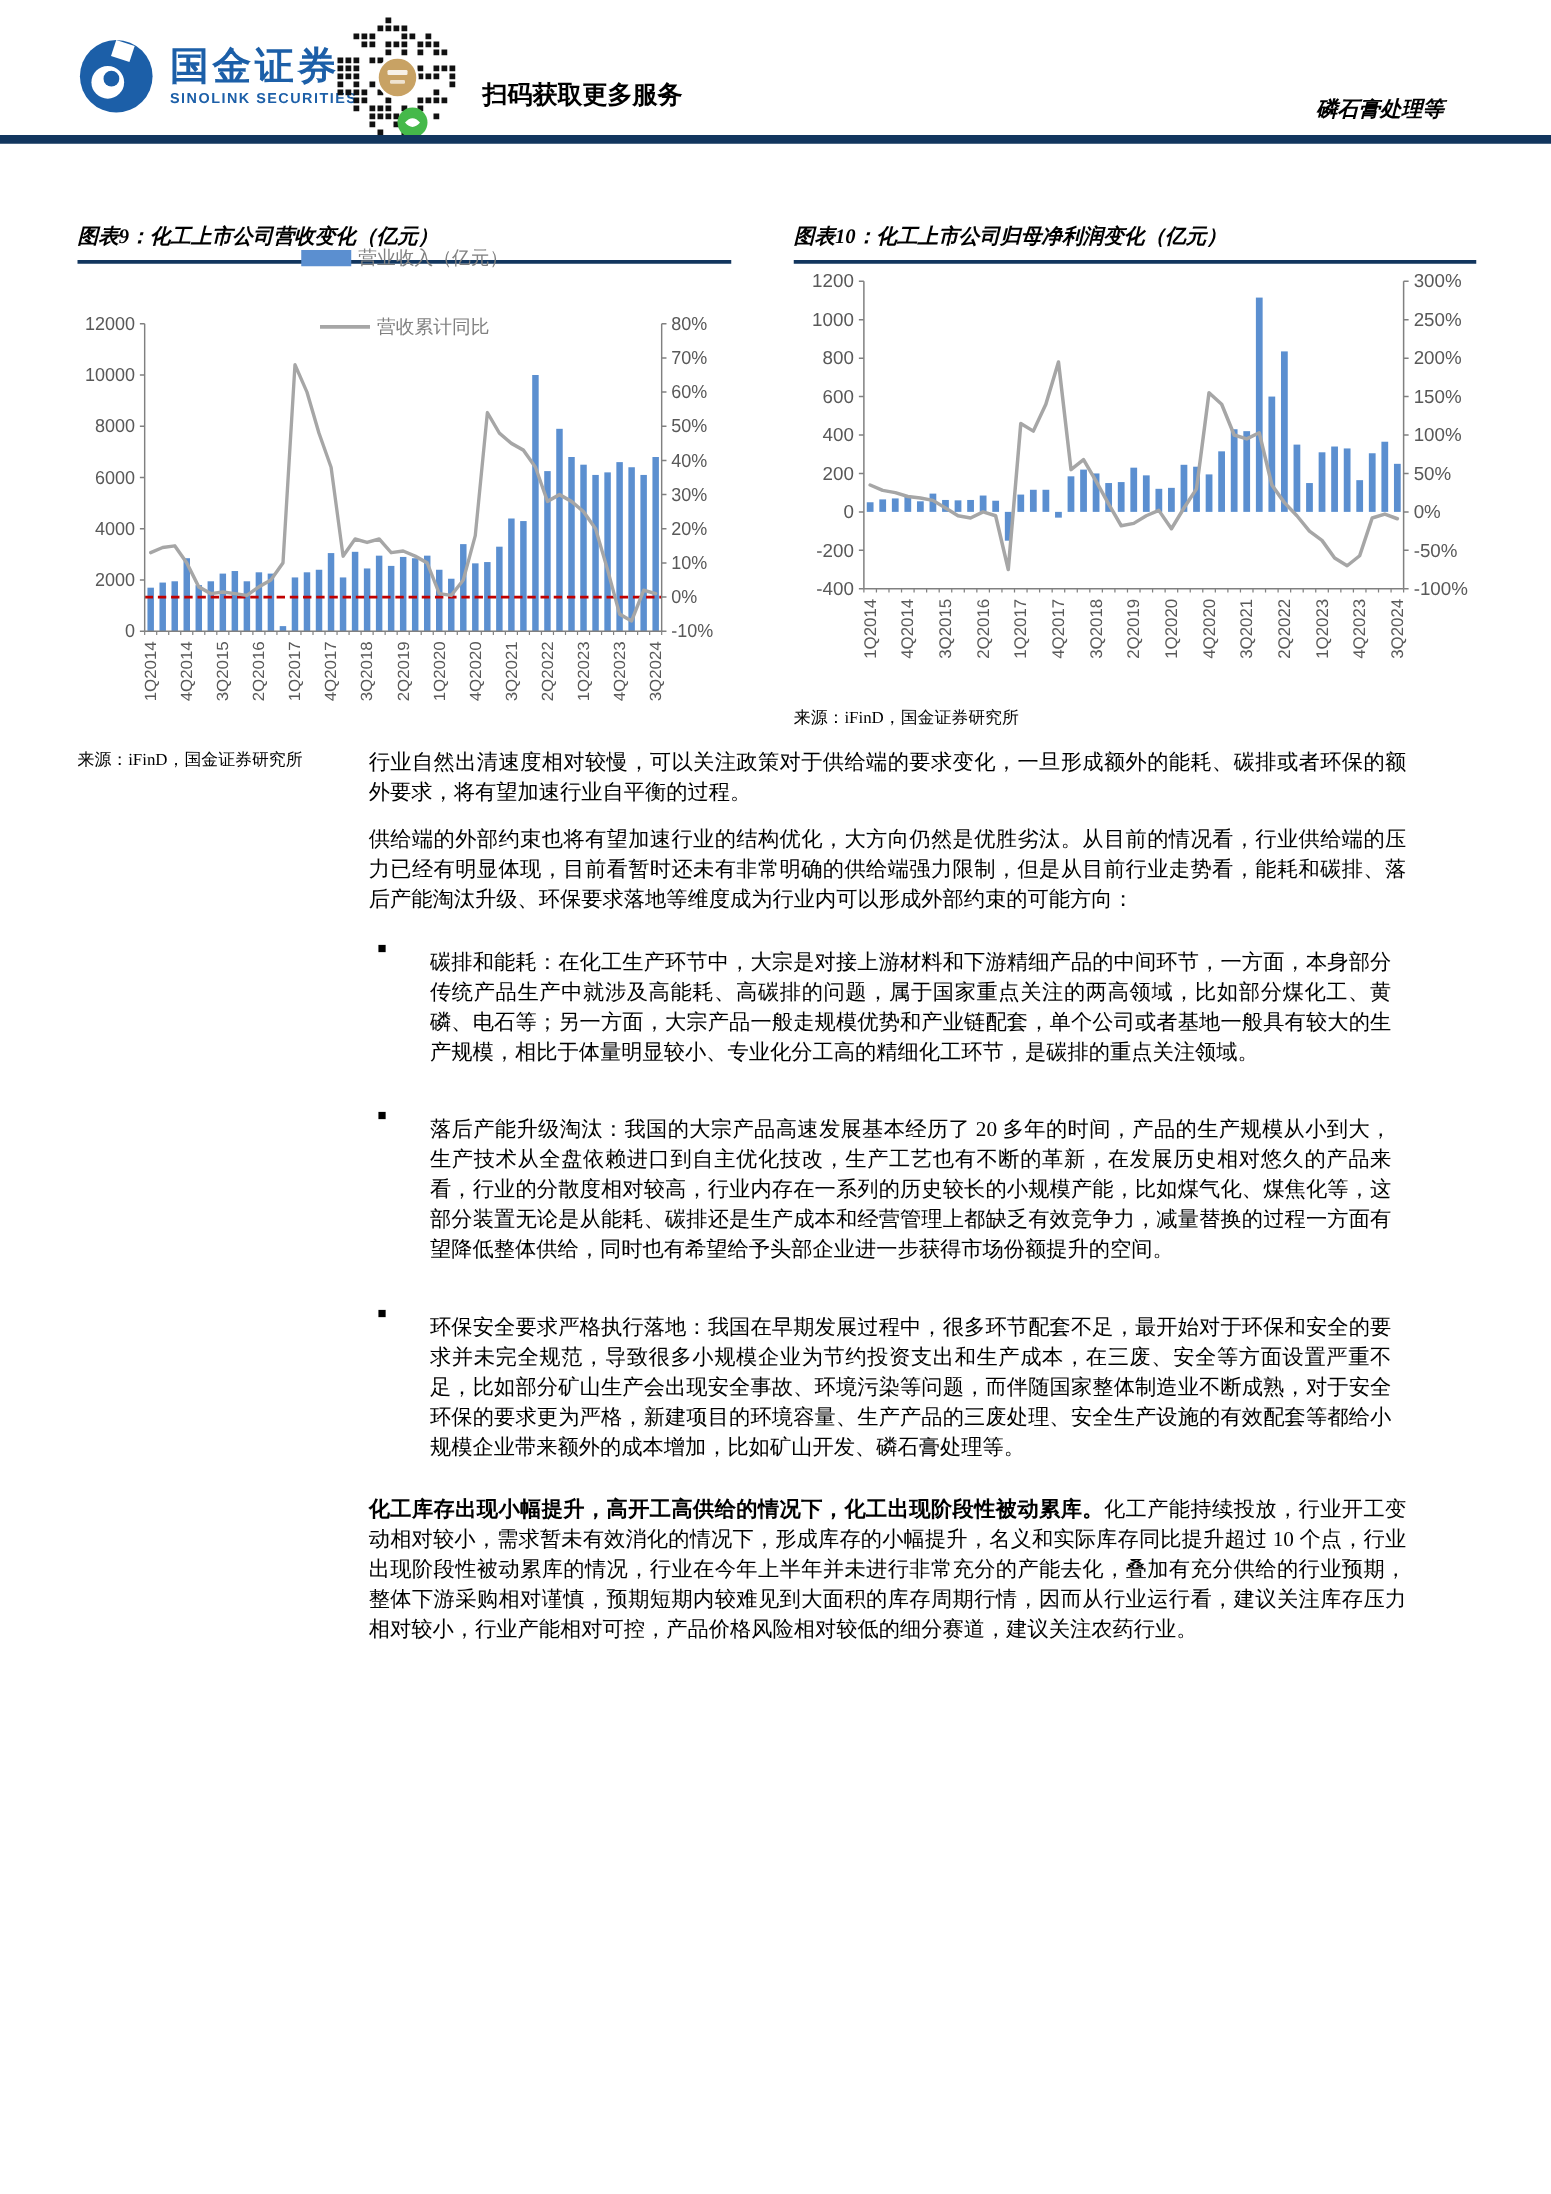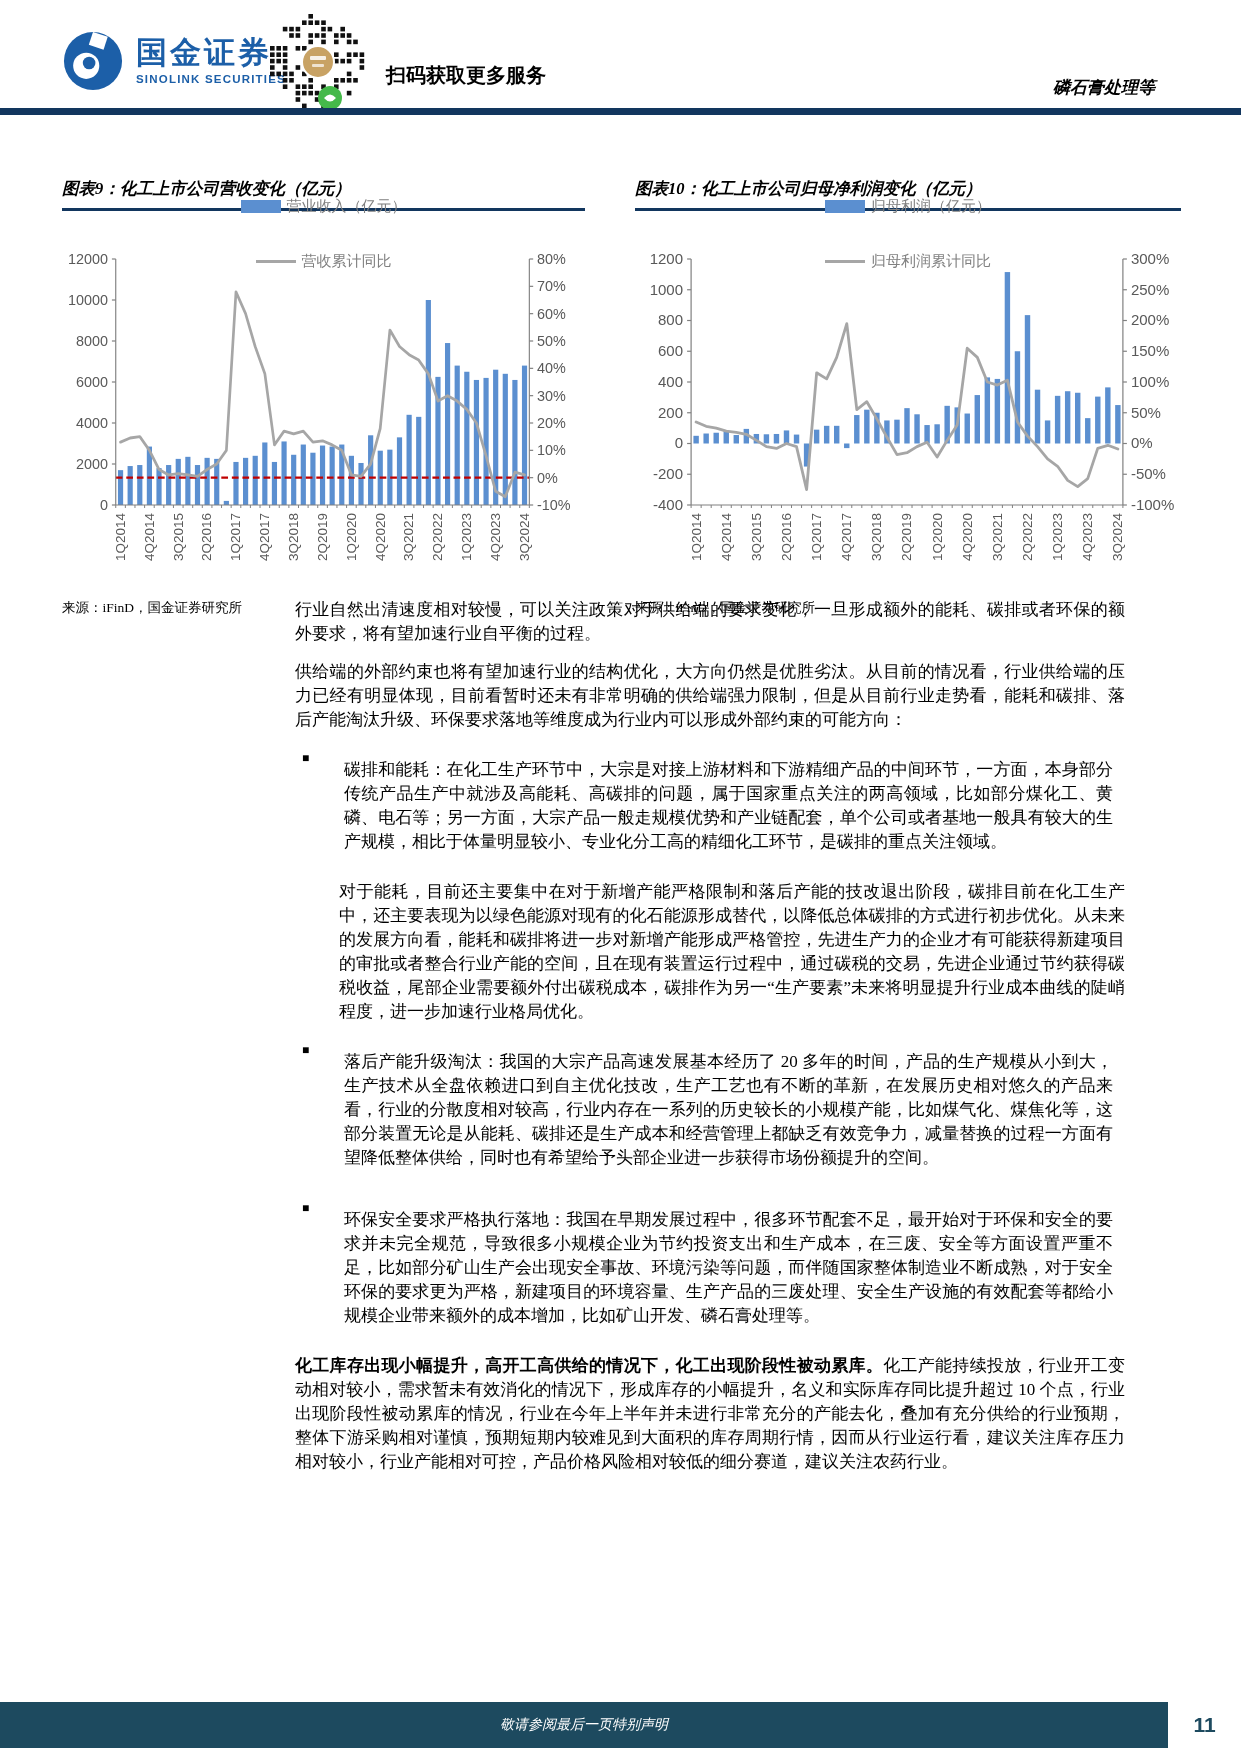--- a/index.html
+++ b/index.html
@@ -311,30 +311,20 @@
         <text x="426.3488372093023" y="266" text-anchor="end" font-size="13.5" fill="#595959" font-family="&quot;Liberation Sans&quot;,sans-serif" transform="rotate(-90 426.3488372093023 266)">1Q2023</text>
         <text x="456.4186046511628" y="266" text-anchor="end" font-size="13.5" fill="#595959" font-family="&quot;Liberation Sans&quot;,sans-serif" transform="rotate(-90 456.4186046511628 266)">4Q2023</text>
         <text x="486.48837209302326" y="266" text-anchor="end" font-size="13.5" fill="#595959" font-family="&quot;Liberation Sans&quot;,sans-serif" transform="rotate(-90 486.48837209302326 266)">3Q2024</text>
       </svg>
     <div class="fig-source">来源：iFinD，国金证券研究所</div>
   </figure>
 
   <figure class="fig fig-1" style="margin:0">
     <div class="fig-title">图表10：化工上市公司归母净利润变化（亿元）</div>
     <div class="fig-rule"></div>
-    <div class="legend">
-      <div class="legend-item">
-        <span class="swatch-bar"></span>
-        <span class="legend-label">归母利润（亿元）</span>
-      </div>
-      <div class="legend-item">
-        <span class="swatch-line"></span>
-        <span class="legend-label">归母利润累计同比</span>
-      </div>
-    </div>
     <svg id="chart-1" class="chart" viewBox="0 0 545 332" preserveAspectRatio="none">
         <rect x="58.31" y="188.81" width="5.4" height="7.69" fill="#5B8FD0"></rect>
         <rect x="68.33" y="186.51" width="5.4" height="9.99" fill="#5B8FD0"></rect>
         <rect x="78.36" y="185.74" width="5.4" height="10.76" fill="#5B8FD0"></rect>
         <rect x="88.38" y="184.20" width="5.4" height="12.30" fill="#5B8FD0"></rect>
         <rect x="98.40" y="188.04" width="5.4" height="8.46" fill="#5B8FD0"></rect>
         <rect x="108.43" y="181.89" width="5.4" height="14.61" fill="#5B8FD0"></rect>
         <rect x="118.45" y="186.97" width="5.4" height="9.53" fill="#5B8FD0"></rect>
         <rect x="128.47" y="187.28" width="5.4" height="9.22" fill="#5B8FD0"></rect>
         <rect x="138.50" y="186.97" width="5.4" height="9.53" fill="#5B8FD0"></rect>
@@ -475,30 +465,25 @@
     <div class="fig-source">来源：iFinD，国金证券研究所</div>
   </figure>
 
   <section class="body-text" id="body-text">
       <p class="para">行业自然出清速度相对较慢，可以关注政策对于供给端的要求变化，一旦形成额外的能耗、碳排或者环保的额外要求，将有望加速行业自平衡的过程。</p>
       <p class="para">供给端的外部约束也将有望加速行业的结构优化，大方向仍然是优胜劣汰。从目前的情况看，行业供给端的压力已经有明显体现，目前看暂时还未有非常明确的供给端强力限制，但是从目前行业走势看，能耗和碳排、落后产能淘汰升级、环保要求落地等维度成为行业内可以形成外部约束的可能方向：</p>
       <div class="bullet">
         <span class="bullet-marker">■</span>
         <p>碳排和能耗：在化工生产环节中，大宗是对接上游材料和下游精细产品的中间环节，一方面，本身部分传统产品生产中就涉及高能耗、高碳排的问题，属于国家重点关注的两高领域，比如部分煤化工、黄磷、电石等；另一方面，大宗产品一般走规模优势和产业链配套，单个公司或者基地一般具有较大的生产规模，相比于体量明显较小、专业化分工高的精细化工环节，是碳排的重点关注领域。</p>
       </div>
-      <p class="para sub">对于能耗，目前还主要集中在对于新增产能严格限制和落后产能的技改退出阶段，碳排目前在化工生产中，还主要表现为以绿色能源对现有的化石能源形成替代，以降低总体碳排的方式进行初步优化。从未来的发展方向看，能耗和碳排将进一步对新增产能形成严格管控，先进生产力的企业才有可能获得新建项目的审批或者整合行业产能的空间，且在现有装置运行过程中，通过碳税的交易，先进企业通过节约获得碳税收益，尾部企业需要额外付出碳税成本，碳排作为另一“生产要素”未来将明显提升行业成本曲线的陡峭程度，进一步加速行业格局优化。</p>
       <div class="bullet">
         <span class="bullet-marker">■</span>
         <p>落后产能升级淘汰：我国的大宗产品高速发展基本经历了 20 多年的时间，产品的生产规模从小到大，生产技术从全盘依赖进口到自主优化技改，生产工艺也有不断的革新，在发展历史相对悠久的产品来看，行业的分散度相对较高，行业内存在一系列的历史较长的小规模产能，比如煤气化、煤焦化等，这部分装置无论是从能耗、碳排还是生产成本和经营管理上都缺乏有效竞争力，减量替换的过程一方面有望降低整体供给，同时也有希望给予头部企业进一步获得市场份额提升的空间。</p>
       </div>
       <div class="bullet">
         <span class="bullet-marker">■</span>
         <p>环保安全要求严格执行落地：我国在早期发展过程中，很多环节配套不足，最开始对于环保和安全的要求并未完全规范，导致很多小规模企业为节约投资支出和生产成本，在三废、安全等方面设置严重不足，比如部分矿山生产会出现安全事故、环境污染等问题，而伴随国家整体制造业不断成熟，对于安全环保的要求更为严格，新建项目的环境容量、生产产品的三废处理、安全生产设施的有效配套等都给小规模企业带来额外的成本增加，比如矿山开发、磷石膏处理等。</p>
       </div>
       <p class="para"><strong>化工库存出现小幅提升，高开工高供给的情况下，化工出现阶段性被动累库。</strong>化工产能持续投放，行业开工变动相对较小，需求暂未有效消化的情况下，形成库存的小幅提升，名义和实际库存同比提升超过 10 个点，行业出现阶段性被动累库的情况，行业在今年上半年并未进行非常充分的产能去化，叠加有充分供给的行业预期，整体下游采购相对谨慎，预期短期内较难见到大面积的库存周期行情，因而从行业运行看，建议关注库存压力相对较小，行业产能相对可控，产品价格风险相对较低的细分赛道，建议关注农药行业。</p>
     </section>
 
-  <div class="footer-bar">
-    <div class="footer-disclaimer">敬请参阅最后一页特别声明</div>
-    <div class="page-num">11</div>
-  </div>
 
 </div>
 
 </body></html>

